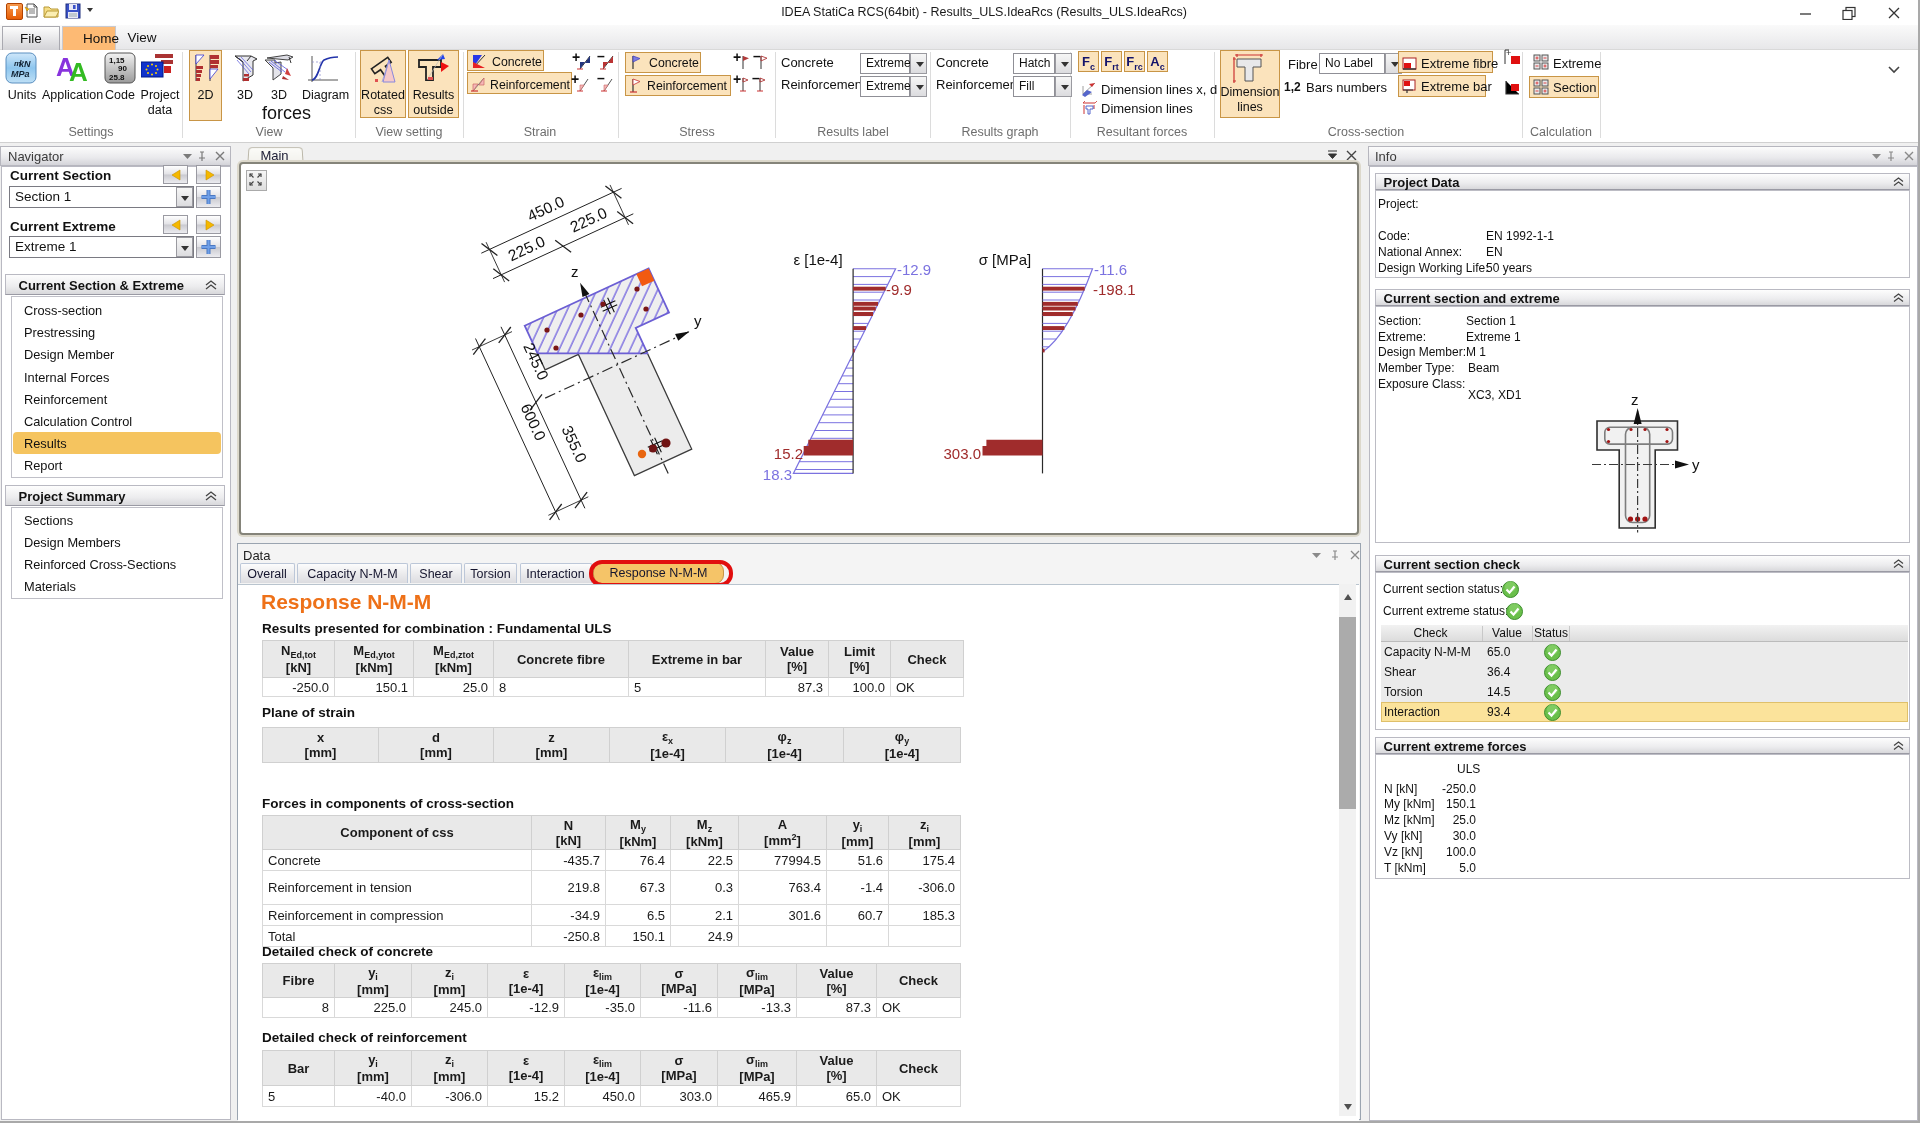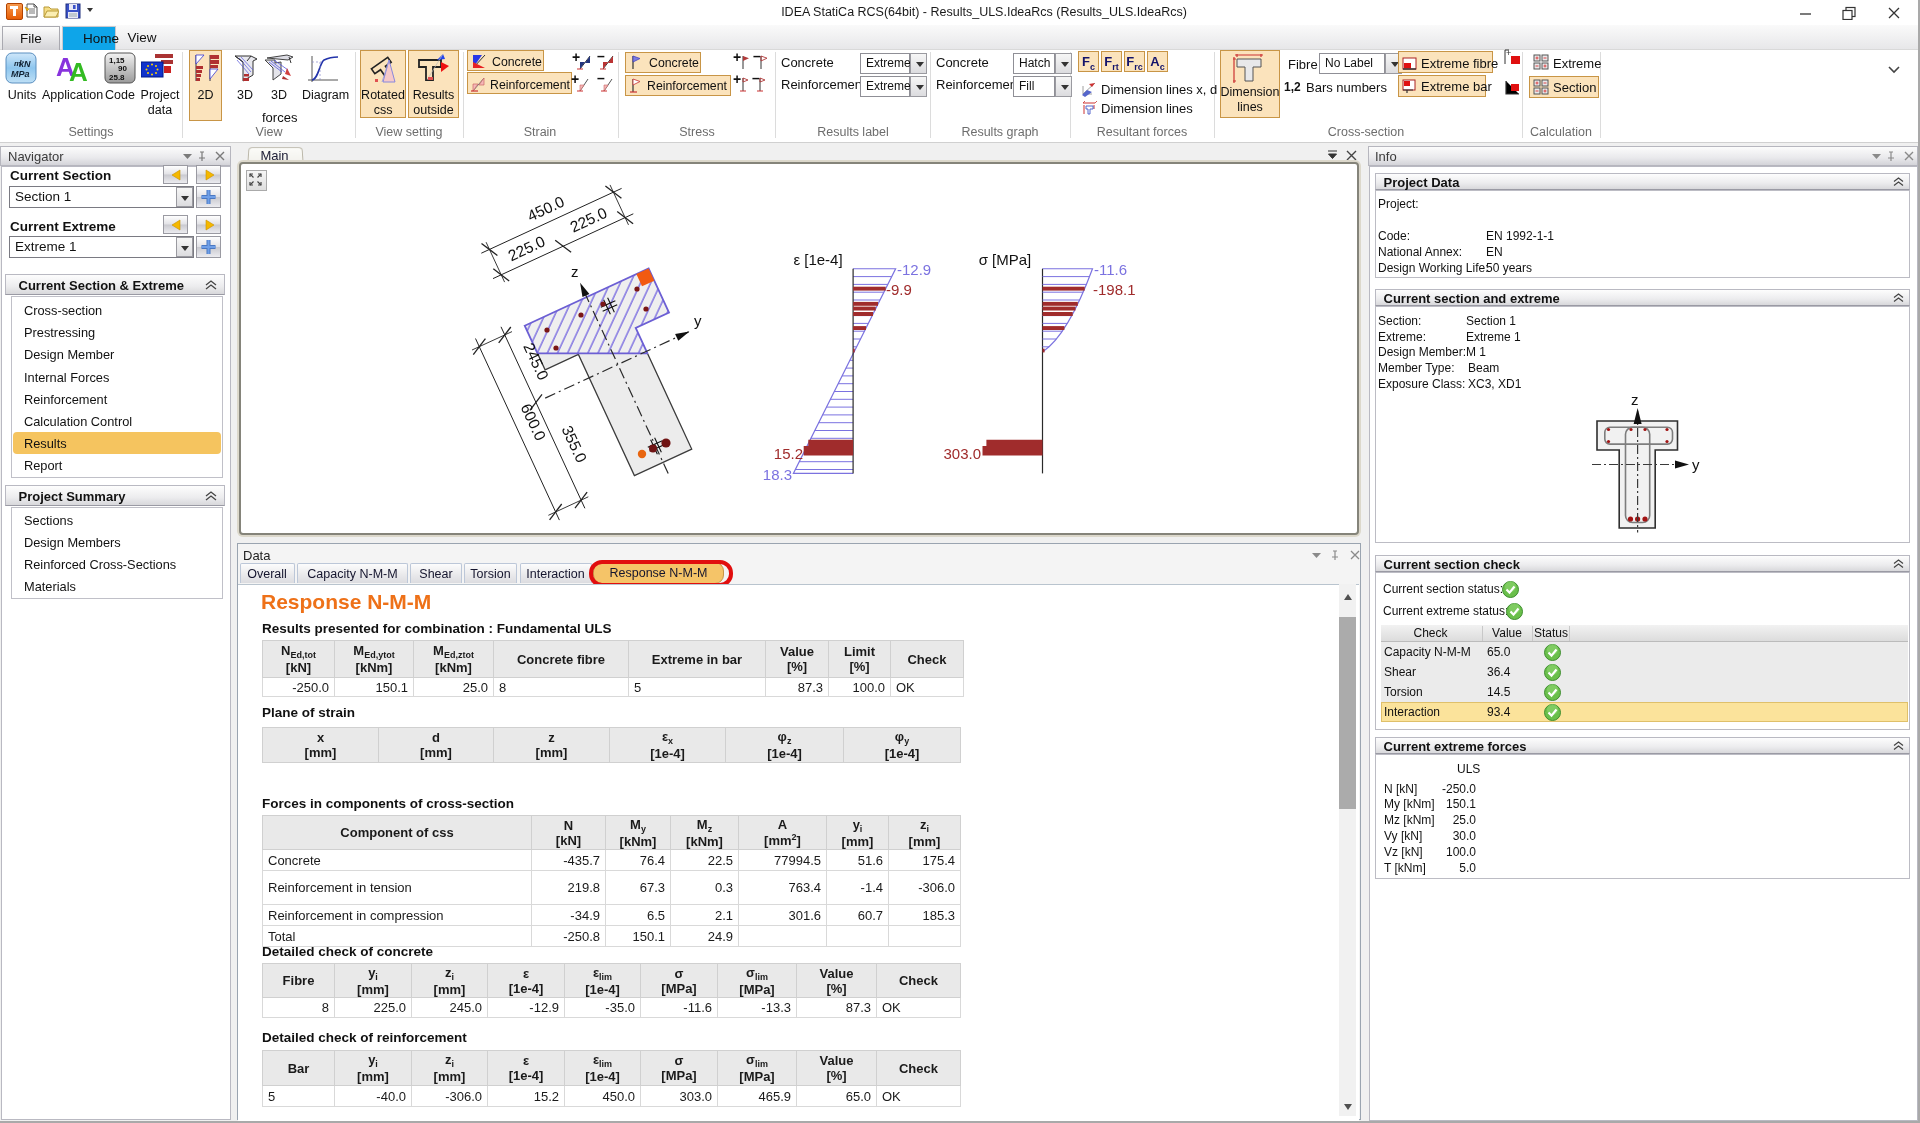--- a/index.html
+++ b/index.html
@@ -55,21 +55,21 @@
 <div class="abs" style="left:87px;top:8px;width:0;height:0;border:3.5px solid transparent;border-top:4.5px solid #333;"></div>
 <div class="abs" style="left:0;top:5px;width:1920px;text-align:center;font-size:12.5px;color:#1a1a1a;padding-left:24px;">IDEA StatiCa RCS(64bit) - Results_ULS.IdeaRcs (Results_ULS.IdeaRcs)</div>
 <svg class="abs" style="left:1795px;top:6px" width="115" height="14">
 <path d="M5 8h11" stroke="#333" stroke-width="1.3"></path>
 <rect x="51" y="1.5" width="9" height="9" fill="none" stroke="#333" stroke-width="1.2"></rect>
       <rect x="48" y="4.5" width="9" height="9" fill="#fff" stroke="#333" stroke-width="1.2"></rect>
 <path d="M94 2l10 10M104 2l-10 10" stroke="#333" stroke-width="1.3"></path>
     </svg>
 <div class="abs" style="left:0;top:25px;width:1920px;height:25px;background:linear-gradient(#fafafa,#e7e7e9);border-bottom:1px solid #d9d9d9;box-sizing:border-box;"></div>
 <div class="abs" style="left:2px;top:26px;width:58px;height:24px;background:linear-gradient(#fdfdfd,#d2d2d6);border:1px solid #a9a9b0;border-bottom:none;box-sizing:border-box;font-size:13.5px;text-align:center;line-height:23px;color:#111;">File</div>
-<div class="abs" style="left:62px;top:26px;width:54px;height:25px;background:#0ea5e9;border:1px solid #c9c9cf;border-bottom:none;box-sizing:border-box;font-size:13.5px;text-align:center;line-height:23px;color:#111;padding-left:20px;">Home</div>
+<div class="abs" style="left:62px;top:26px;width:54px;height:25px;background:#fdba74;border:1px solid #c9c9cf;border-bottom:none;box-sizing:border-box;font-size:13.5px;text-align:center;line-height:23px;color:#111;padding-left:20px;">Home</div>
 <div class="abs" style="left:116px;top:26px;width:52px;height:24px;font-size:13.5px;text-align:center;line-height:23px;color:#111;">View</div>
 <div class="abs" style="left:1888px;top:60px;width:12px;height:8px;z-index:5;"><svg width="12" height="8">
         <path d="M1 1l5 5 5-5" fill="none" stroke="#444" stroke-width="1.6"></path>
       </svg></div>
 <div class="abs" style="left:0;top:50px;width:1920px;height:93px;background:#ffffff;border-bottom:1px solid #d0d0d0;box-sizing:border-box;"></div>
 <div class="gsep" style="left:182px;"></div>
 <div class="gsep" style="left:355px;"></div>
 <div class="gsep" style="left:463px;"></div>
 <div class="gsep" style="left:618px;"></div>
 <div class="gsep" style="left:775px;"></div>
@@ -157,21 +157,21 @@
 <div class="lbl" style="left:229px;top:88px;width:32px;text-align:center;font-size:12.5px;">3D</div>
 <svg class="abs" style="left:263px;top:52px" width="32" height="32" viewBox="0 0 32 32">
       <path d="M2 8h10v3l6-1v12l-8 6V16z" fill="#e4e4ea" stroke="#444"></path>
       <path d="M4 6l20-3 6 2-5 3z" fill="#dcdce4" stroke="#444"></path>
       <path d="M8 9l14 11M6 10l13 10M11 8l14 10" stroke="#5555dd" stroke-width="0.8"></path>
       <path d="M24 16l4 8-6-2z" fill="#d04040"></path>
       <path d="M20 24l6 4-7-1z" fill="#b03030"></path>
       <path d="M26 5l2 6" stroke="#333"></path>
     </svg>
 <div class="lbl" style="left:262px;top:88px;width:34px;text-align:center;font-size:12.5px;">3D</div>
-<div class="lbl" style="left:262px;top:103px;width:34px;text-align:center;font-size:13px;margin-top:7px;">forces</div>
+<div class="lbl" style="left:262px;top:103px;width:34px;text-align:center;font-size:18px;">forces</div>
 <svg class="abs" style="left:308px;top:54px" width="30" height="30" viewBox="0 0 30 30">
       <path d="M4 2v26M0 26h30" stroke="#555" stroke-width="1"></path>
       <path d="M4 26c6 0 8-18 12-20 6-3 12-3 14-3" fill="none" stroke="#2233aa" stroke-width="1.6"></path>
       <path d="M12 8v18M4 8h10" stroke="#8888cc" stroke-width="0.7" stroke-dasharray="2 2"></path>
     </svg>
 <div class="lbl" style="left:302px;top:88px;width:46px;text-align:center;font-size:12.5px;">Diagram</div>
 <div class="orangesel" style="left:360px;top:50px;width:46px;height:68px;"></div>
 <div class="orangesel" style="left:408px;top:50px;width:51px;height:68px;"></div>
 <svg class="abs" style="left:367px;top:54px" width="34" height="32" viewBox="0 0 34 32">
       <g transform="rotate(-35 16 14)">
@@ -810,21 +810,21 @@
 <div class="wbox" style="left:1374.5px;top:306px;width:535px;height:237px;border-color:#bcbcc4;"></div>
 <div class="lbl il" style="left:1378px;top:314.0px;">Section:</div>
     <div class="lbl il" style="left:1466px;top:314.0px;">Section 1</div>
 <div class="lbl il" style="left:1378px;top:329.7px;">Extreme:</div>
     <div class="lbl il" style="left:1466px;top:329.7px;">Extreme 1</div>
 <div class="lbl il" style="left:1378px;top:345.4px;">Design Member:</div>
     <div class="lbl il" style="left:1466px;top:345.4px;">M 1</div>
 <div class="lbl il" style="left:1378px;top:361.1px;">Member Type:</div>
     <div class="lbl il" style="left:1468px;top:361.1px;">Beam</div>
 <div class="lbl il" style="left:1378px;top:376.8px;">Exposure Class:</div>
-    <div class="lbl il" style="left:1468px;top:377px;">XC3, XD1</div>
+    <div class="lbl il" style="left:1468px;top:388px;">XC3, XD1</div>
 <svg class="abs" style="left:1540px;top:385px" width="180" height="155" viewBox="1540 385 180 155">
 <path d="M1597 421h80.5v29h-22.3v78h-36v-78h-22.2z" fill="#f1f1f1" stroke="#2f2f2f" stroke-width="1.6"></path>
 <rect x="1604.8" y="427.3" width="67.7" height="16.8" rx="5" fill="none" stroke="#7d7d7d" stroke-width="1.6"></rect>
 <rect x="1625.5" y="427.3" width="24.2" height="95.2" rx="7" fill="none" stroke="#7d7d7d" stroke-width="1.6"></rect>
 <g fill="#a21414">
         <circle cx="1608.5" cy="429.5" r="1.6"></circle>
         <circle cx="1631" cy="429.5" r="1.6"></circle>
         <circle cx="1645" cy="429.5" r="1.6"></circle>
         <circle cx="1667" cy="429.5" r="1.6"></circle>
         <circle cx="1608.5" cy="441.5" r="1.6"></circle>

